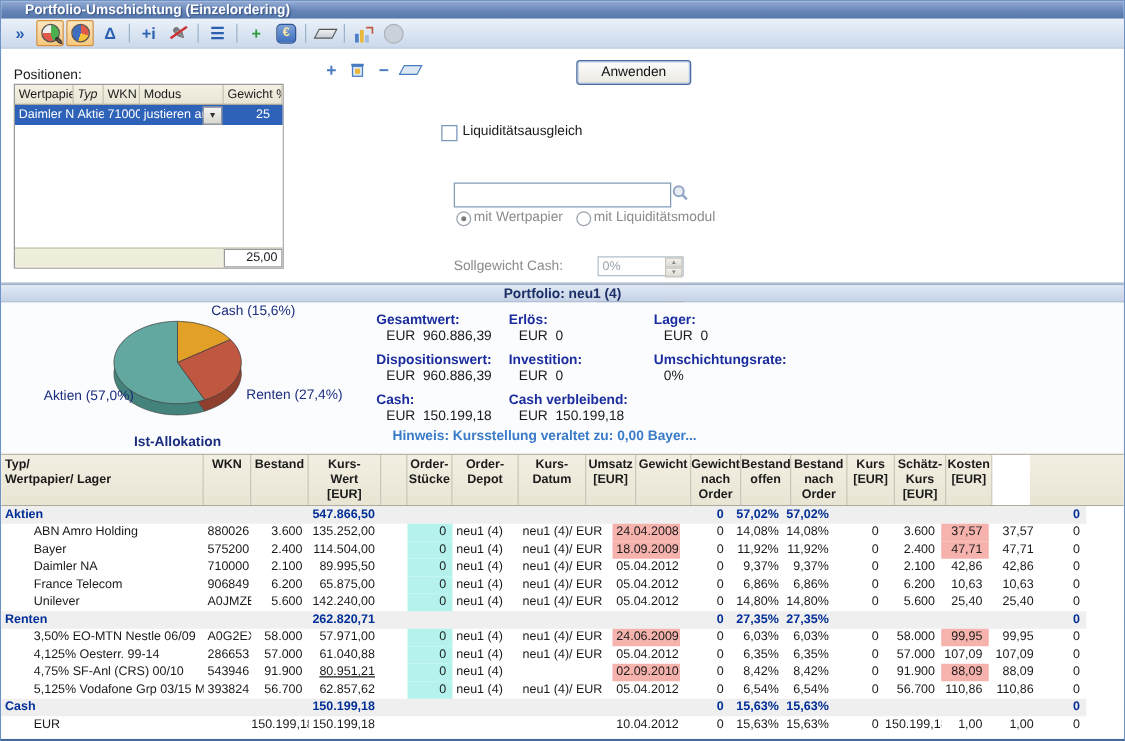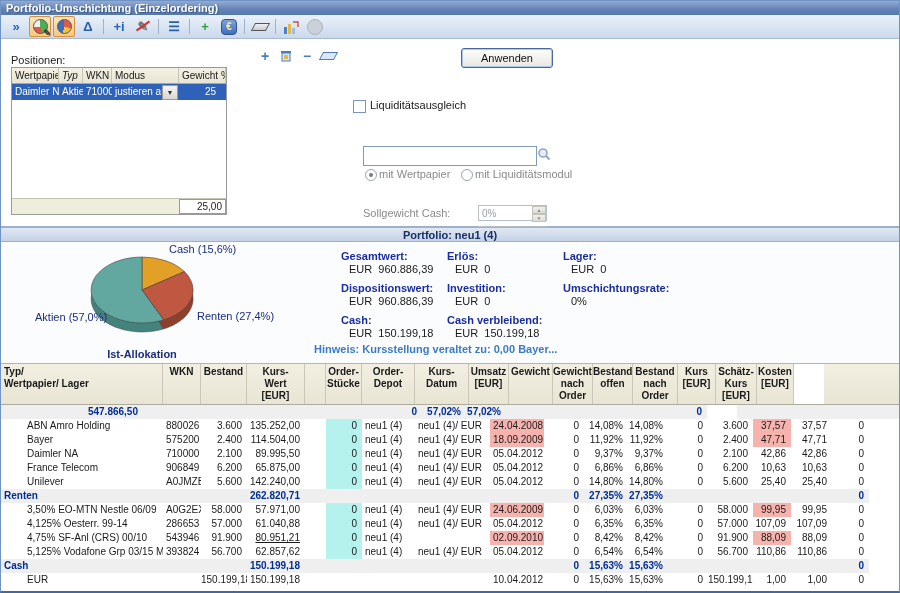--- a/index.html
+++ b/index.html
@@ -4,21 +4,21 @@
 <style>
   html,body{margin:0;padding:0;}
   body{
     width:898px;height:590px;position:relative;overflow:hidden;
     font-family:"Liberation Sans", sans-serif;font-size:11px;color:#1a1a1a;
     border:1px solid #6E93C4;border-bottom:2px solid #44689C;background:#fff;
   }
   
   #titlebar{position:absolute;left:0;top:0;width:100%;height:14px;
     background:linear-gradient(180deg,#93ABD3,#6685B8 55%,#5578AC);
-    color:#fff;font-weight:bold;font-size:11px;line-height:14px;padding-left:5px;box-sizing:border-box;
+    color:#fff;font-weight:bold;font-size:11px;line-height:14px;padding-left:19px;box-sizing:border-box;
     text-shadow:1px 1px 1px #3A5583;}
   
   #toolbar{position:absolute;left:0;top:14px;width:100%;height:24px;
     background:linear-gradient(180deg,#EAF1F9,#CBD9EC);
     border-bottom:1px solid #A7BAD2;display:flex;align-items:center;padding-left:3px;box-sizing:border-box;}
   .tbtn{display:inline-flex;align-items:center;justify-content:center;width:20px;height:19px;margin:0 1px;
     border:1px solid transparent;border-radius:2px;font-weight:bold;font-size:13px;position:relative;}
   .tbtn.active{background:linear-gradient(180deg,#FFE6BF,#F8C87C);border-color:#D68F3C;}
   .tsep{display:inline-block;width:1px;height:15px;background:#9FB2CC;margin:0 3px;}
   .pie-mini{width:13px;height:13px;border-radius:50%;border:1px solid #555;
@@ -70,21 +70,21 @@
     font-size:5px;line-height:6px;text-align:center;color:#8A8A8A;}
   
   #portfolio-bar{position:absolute;left:0;top:226px;width:100%;height:15px;
     background:linear-gradient(180deg,#E0E8F3,#C5D2E5);border-top:1px solid #9FB0C8;border-bottom:1px solid #9FB0C8;
     box-sizing:border-box;text-align:center;font-weight:bold;color:#1A2F66;line-height:14px;font-size:11px;}
   
   #portfolio-content{position:absolute;left:0;top:241px;width:100%;height:121px;background:#FBFCFE;}
   #pie-svg{position:absolute;left:88px;top:3px;}
   .pie-label{position:absolute;color:#1B2D7E;font-size:11px;white-space:nowrap;}
   #pie-title{position:absolute;left:56px;top:106px;width:170px;text-align:center;color:#1B2D7E;font-weight:bold;}
-  .stat-col{position:absolute;top:8px;margin-left:40px;}
+  .stat-col{position:absolute;top:8px;}
   .stat-label{font-weight:bold;color:#1B2D9E;height:13px;}
   .stat-value{color:#1a1a1a;height:19px;padding-left:8px;white-space:pre;}
   #hint{position:absolute;left:313px;top:101px;color:#3A7BC8;font-weight:bold;}
   
   #holdings{position:absolute;left:0;top:362px;width:100%;height:228px;background:#fff;}
   .t-header{display:flex;height:42px;background:linear-gradient(180deg,#F2EFE2,#E9E5D4);border-top:1px solid #B9B6A8;border-bottom:1px solid #ADAB9E;box-sizing:border-box;}
   .th{box-sizing:border-box;border-right:1px solid #CBC7B8;font-weight:bold;font-size:10px;line-height:12px;
     text-align:center;white-space:pre-line;padding-top:2px;overflow:hidden;}
   .th.first{text-align:left;padding-left:3px;}
   .th.c-fill{background:#fff;border-right:none;}
@@ -290,20 +290,21 @@
       <div class="th" style="width: 38px;">Kurs
 [EUR]</div>
       <div class="th" style="width: 41px;">Schätz-
 Kurs
 [EUR]</div>
       <div class="th" style="width: 37px;">Kosten
 [EUR]</div>
       <div class="th c-fill" style="width: 30px;"></div>
     </div>
     <div class="t-row grp">
+      <div class="td gname" style="width: 162px;">Aktien</div>
       <div class="td c-left" style="width: 38px;"></div>
       <div class="td c-num" style="width: 46px;"></div>
       <div class="td c-num" style="width: 58px;">547.866,50</div>
       <div class="td " style="width: 21px;"></div>
       <div class="td c-num" style="width: 36px;"></div>
       <div class="td c-left" style="width: 53px;"></div>
       <div class="td c-left" style="width: 75px;"></div>
       <div class="td c-left" style="width: 54px;"></div>
       <div class="td c-num" style="width: 40px;">0</div>
       <div class="td c-num" style="width: 44px;">57,02%</div>

